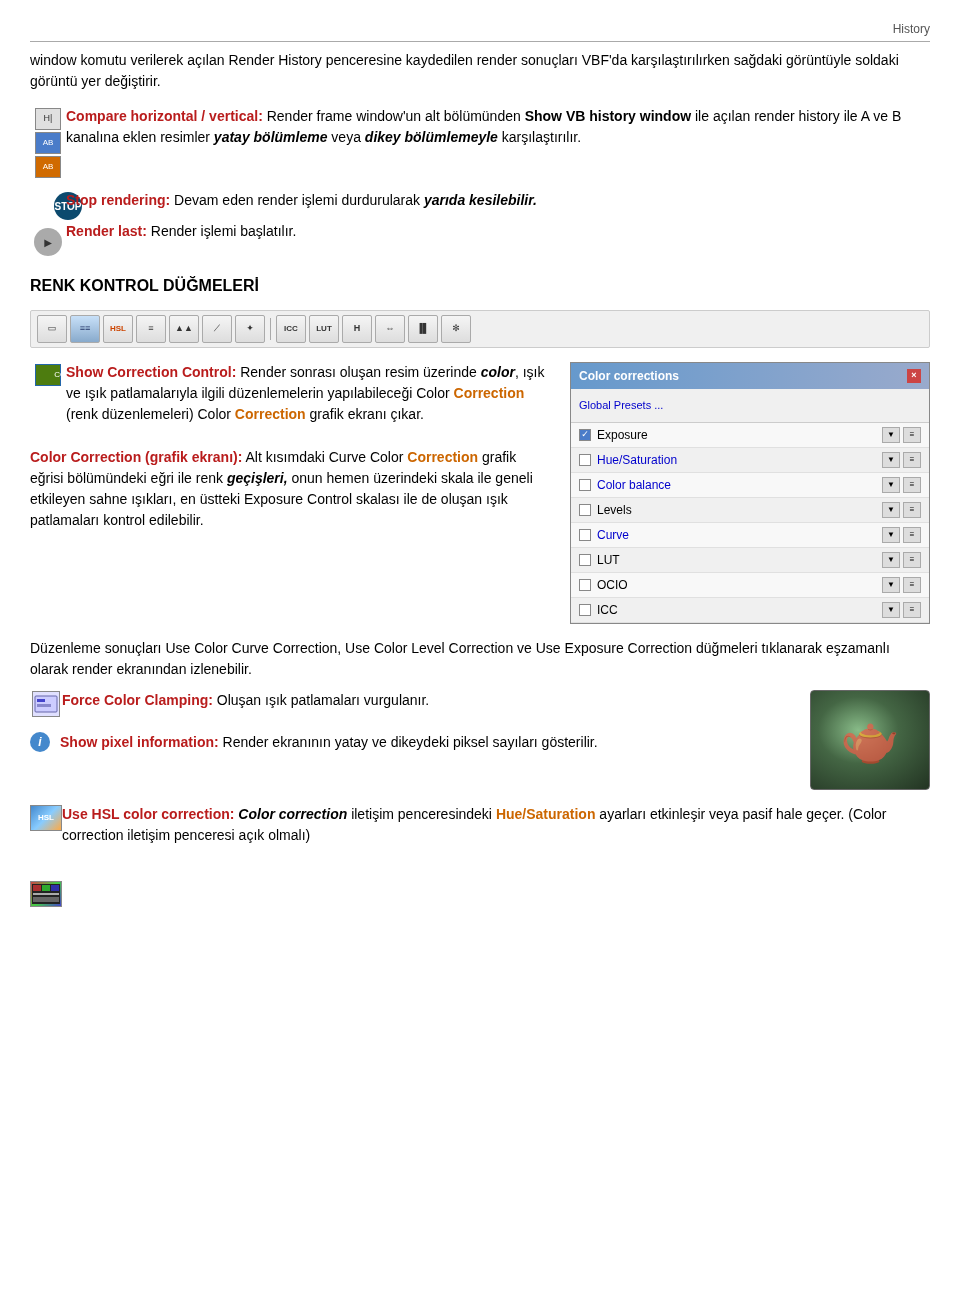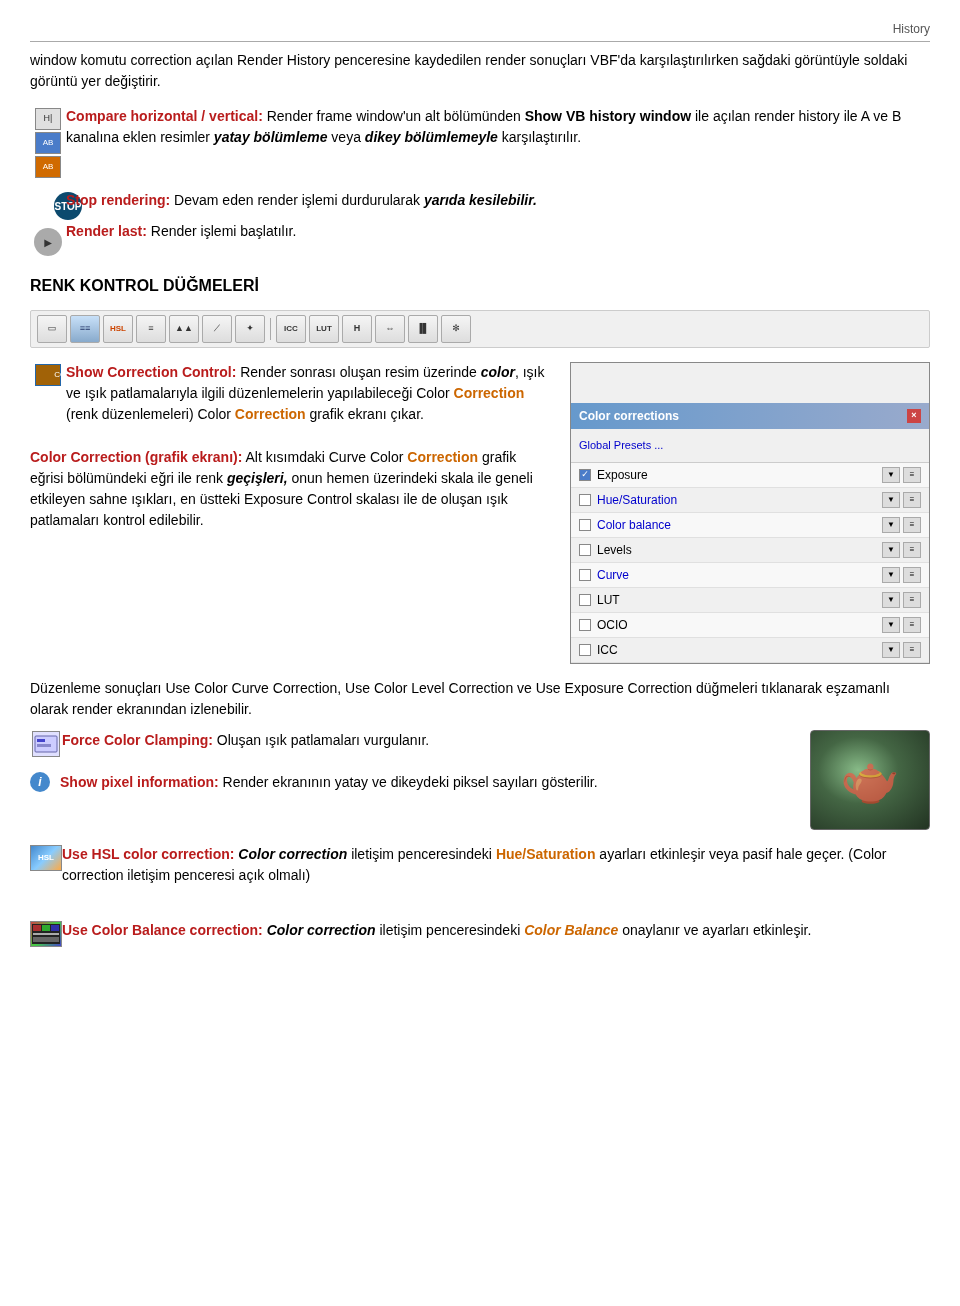--- a/index.html
+++ b/index.html
@@ -142,21 +142,20 @@
     }
     .cc-title-bar {
       background: linear-gradient(to right, #6699cc, #99aacc);
       color: white;
       padding: 4px 8px;
       font-size: 12px;
       font-weight: bold;
       display: flex;
       justify-content: space-between;
       align-items: center;
-      margin-top: 40px;
     }
     .cc-close {
       width: 14px;
       height: 14px;
       background: #cc4444;
       color: white;
       font-size: 9px;
       display: flex;
       align-items: center;
       justify-content: center;
@@ -307,21 +306,21 @@
       display: flex;
       align-items: flex-start;
       gap: 10px;
       margin-bottom: 14px;
     }
 
     
     .corr-icon-small {
       width: 26px;
       height: 22px;
-      background: #a16207;
+      background: #4d7c0f;
       border: 1px solid #2266aa;
       display: flex;
       align-items: center;
       justify-content: center;
       font-size: 8px;
       color: white;
       flex-shrink: 0;
       padding-left: 24px;
     }
     .render-history-lbl {
@@ -332,21 +331,21 @@
       padding-bottom: 3px;
       margin-bottom: 8px;
     }
   </style>
 </head>
 <body>
 
 <div class="render-history-lbl">History</div>
 
 <div class="intro-block">
-  <p>window komutu correction açılan Render History penceresine kaydedilen render sonuçları VBF'da karşılaştırılırken sağdaki görüntüyle soldaki görüntü yer değiştirir.</p>
+  <p>window komutu verilerek açılan Render History penceresine kaydedilen render sonuçları VBF'da karşılaştırılırken sağdaki görüntüyle soldaki görüntü yer değiştirir.</p>
 </div>
 
 <div class="icon-block">
   <div class="icon-col">
     <div class="icon-box">H|</div>
     <div class="icon-box icon-box-blue">AB</div>
     <div class="icon-box icon-box-orange">AB</div>
   </div>
   <div class="text-col">
     <p><span class="color-blue bold">Compare horizontal / vertical:</span>
@@ -536,22 +535,13 @@
       <svg width="28" height="20" viewBox="0 0 28 20">
         <rect x="0" y="0" width="28" height="20" fill="#222"></rect>
         <rect x="1" y="1" width="8" height="6" fill="#cc3333" opacity="0.8"></rect>
         <rect x="10" y="1" width="8" height="6" fill="#33cc33" opacity="0.8"></rect>
         <rect x="19" y="1" width="8" height="6" fill="#3333cc" opacity="0.8"></rect>
         <rect x="1" y="9" width="26" height="2" fill="#aaaaaa"></rect>
         <rect x="1" y="13" width="26" height="5" fill="#666666"></rect>
       </svg>
     </div>
   </div>
-  <div>
-    <p>
-      <span class="color-blue bold">Use Color Balance correction:</span>
-      <span class="bold-italic">Color correction</span>
-      <span> iletişim penceresindeki </span>
-      <span class="color-orange bold-italic">Color Balance</span>
-      <span> onaylanır ve ayarları etkinleşir.</span>
-    </p>
-  </div>
 </div>
 
 </body></html>

